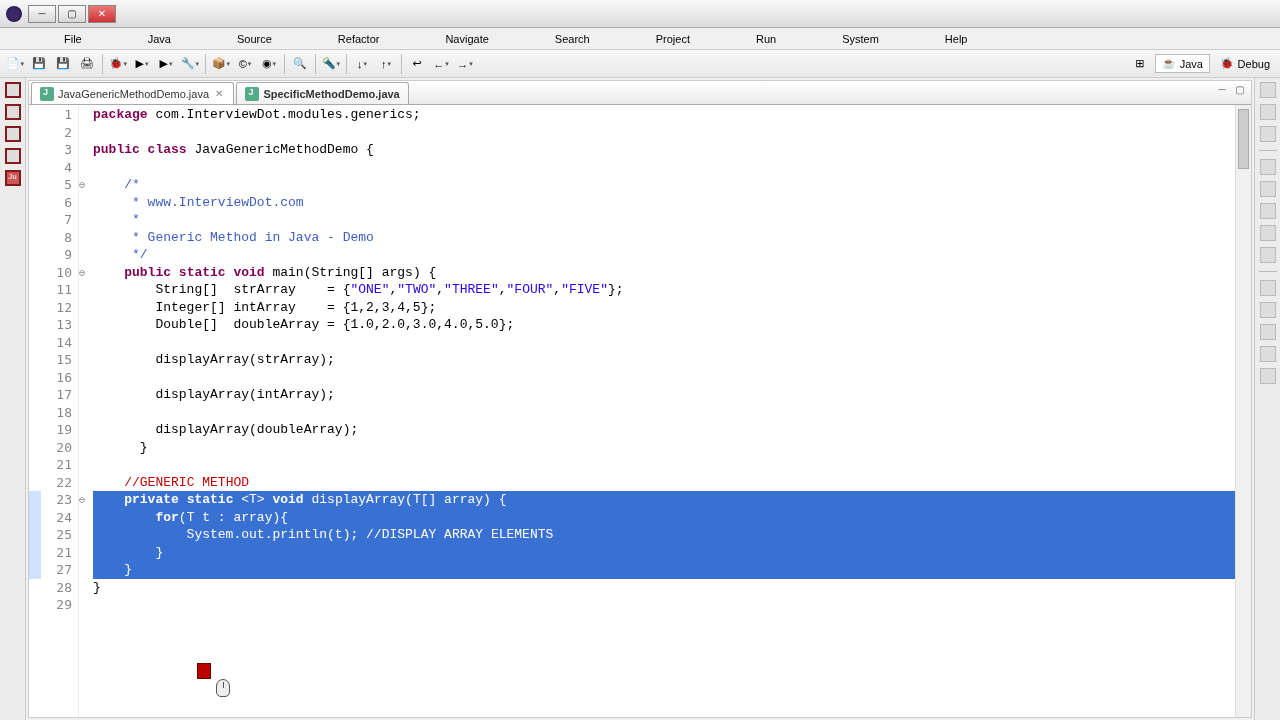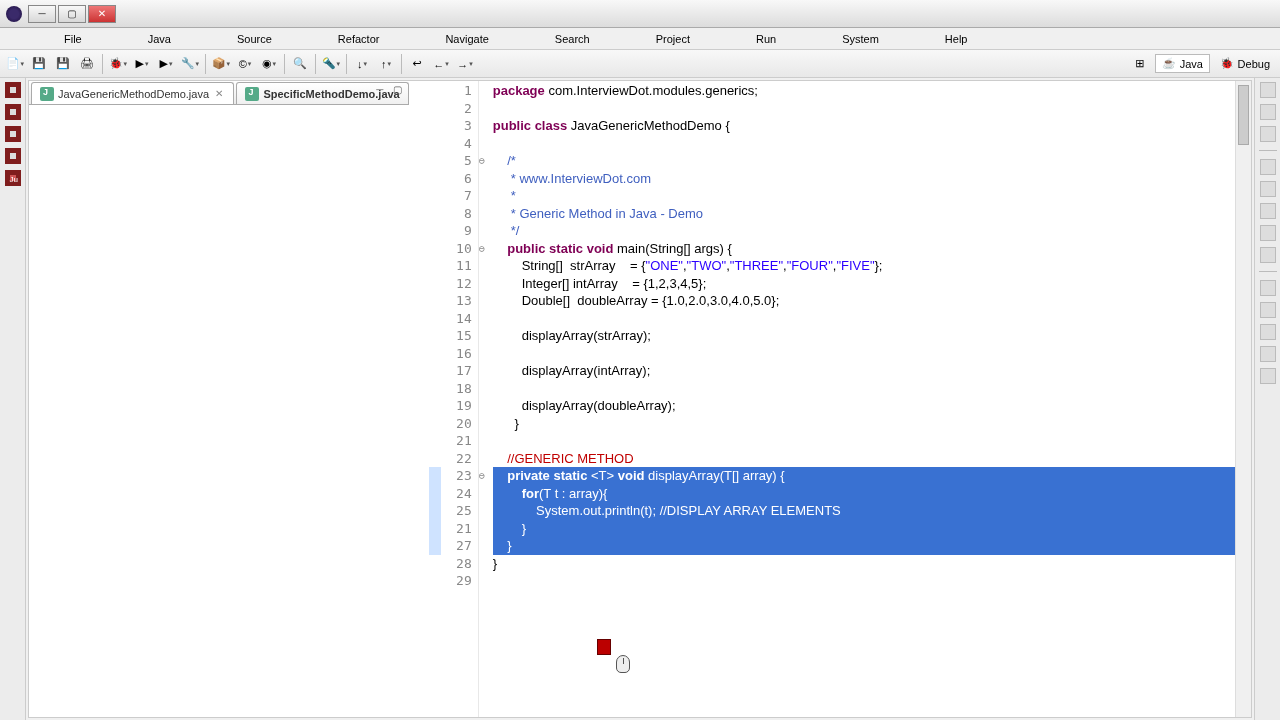--- a/index.html
+++ b/index.html
@@ -17,43 +17,43 @@
 
 .toolbar { height: 28px; background: linear-gradient(#f8f8f8,#e8e8e8); border-bottom: 1px solid #ccc; display: flex; align-items: center; padding: 0 4px; gap: 2px; }
 .tbtn { width: 22px; height: 22px; display:flex; align-items:center; justify-content:center; border:1px solid transparent; }
 .tsep { width:1px; height:20px; background:#bbb; margin:0 2px; }
 .dropdown-arrow { font-size:7px; color:#555; margin-left:1px; }
 .toolbar-right { margin-left:auto; display:flex; align-items:center; gap:4px; }
 .persp-box { display:flex; align-items:center; gap:4px; padding:2px 6px; border:1px solid #bbb; background:#fff; }
 
 .workspace { display:flex; height:642px; }
 .left-trim { width:26px; background:#ececec; border-right:1px solid #ccc; display:flex; flex-direction:column; align-items:center; padding-top:4px; gap:6px; }
-.left-trim .ticon { width:16px; height:16px; background:#ddd; border:5px solid #7f1d1d; }
+.left-trim .ticon { width:16px; height:16px; background:#ddd; border:2px solid #7f1d1d; }
 .right-trim { width:26px; background:#ececec; border-left:1px solid #ccc; display:flex; flex-direction:column; align-items:center; padding-top:4px; gap:6px; }
 .right-trim .ticon { width:16px; height:16px; background:#ddd; border:1px solid #bbb; }
 .right-trim .vsep { width:18px; height:1px; background:#bbb; margin:2px 0; }
 
-.editor-area { flex:1; display:flex; background:#fff; border:1px solid #ccc; margin:2px;gap:20px; }
+.editor-area { flex:1; display:flex; flex-direction:column; background:#fff; border:1px solid #ccc; margin:2px; }
 .tab-folder { height:24px; background:linear-gradient(#fff,#eaeaea); display:flex; align-items:flex-end; border-bottom:1px solid #aaa; position:relative; }
 .tab { height:22px; padding:0 8px; display:flex; align-items:center; gap:4px; border:1px solid #aaa; border-bottom:none; background:linear-gradient(#fff,#f0f0f0); margin-left:2px; font-size:11px; color:#333; border-radius:3px 3px 0 0;font-weight:bold; }
 .tab.active { background:#fff; font-weight:normal; }
 .tab .j-icon { width:14px; height:14px; background:#5a8; border-radius:2px; position:relative; }
 .tab .j-icon::after { content:"J"; position:absolute; left:3px; top:0; font-size:9px; color:#fff; font-weight:bold; }
 .tab .close-x { color:#888; font-size:10px; padding:0 2px; }
 .tab-folder .tf-right { position:absolute; right:4px; top:3px; display:flex; gap:4px; }
 .tf-right span { width:14px; height:14px; display:inline-block; color:#666; text-align:center; font-size:10px; }
 
 .editor-body { flex:1; display:flex; position:relative; overflow:hidden; }
 .editor-scrollbar { width:16px; background:#f0f0f0; border-left:1px solid #ddd; position:relative; }
 .editor-scrollbar .thumb { position:absolute; left:2px; right:2px; top:4px; height:60px; background:#ccc; border:1px solid #aaa; }
 .gutter { width:38px; background:#fff; border-right:1px solid #e8e8e8; text-align:right; padding:1px 6px 0 0; font-family:Consolas,monospace; font-size:13px; color:#888; line-height:17.5px; }
 .fold-col { width:10px; background:#fff; font-family:Consolas,monospace; font-size:10px; color:#888; line-height:17.5px; padding-top:1px; }
 .fold-col div { height:17.5px; }
 .marker-bar { width:12px; background:#fff; }
-.code { flex:1; padding:1px 0 0 4px; font-family:Liberation Sans, sans-serif; font-size:13px; line-height:17.5px; white-space:pre; overflow:hidden; }
+.code { flex:1; padding:1px 0 0 4px; font-family:Liberation Mono, monospace; font-size:13px; line-height:17.5px; white-space:pre; overflow:hidden; }
 .code .line { height:17.5px; }
 .kw { color:#7f0055; font-weight:bold; }
 .cm { color:#3f5fbf; }
 .cmred { color:#c00000; }
 .str { color:#2a00ff; }
 .sel { background:#3971d2; color:#fff; }
 .sel .kw, .sel .str, .sel .cm, .sel .cmred { color:#ffffff; }
 .sel-strip { position:absolute; left:0; width:12px; background:#cfe3ff; }
 
 .cursor-glyph { position:absolute; width:16px; height:22px; left:187px; top:574px; pointer-events:none; }

